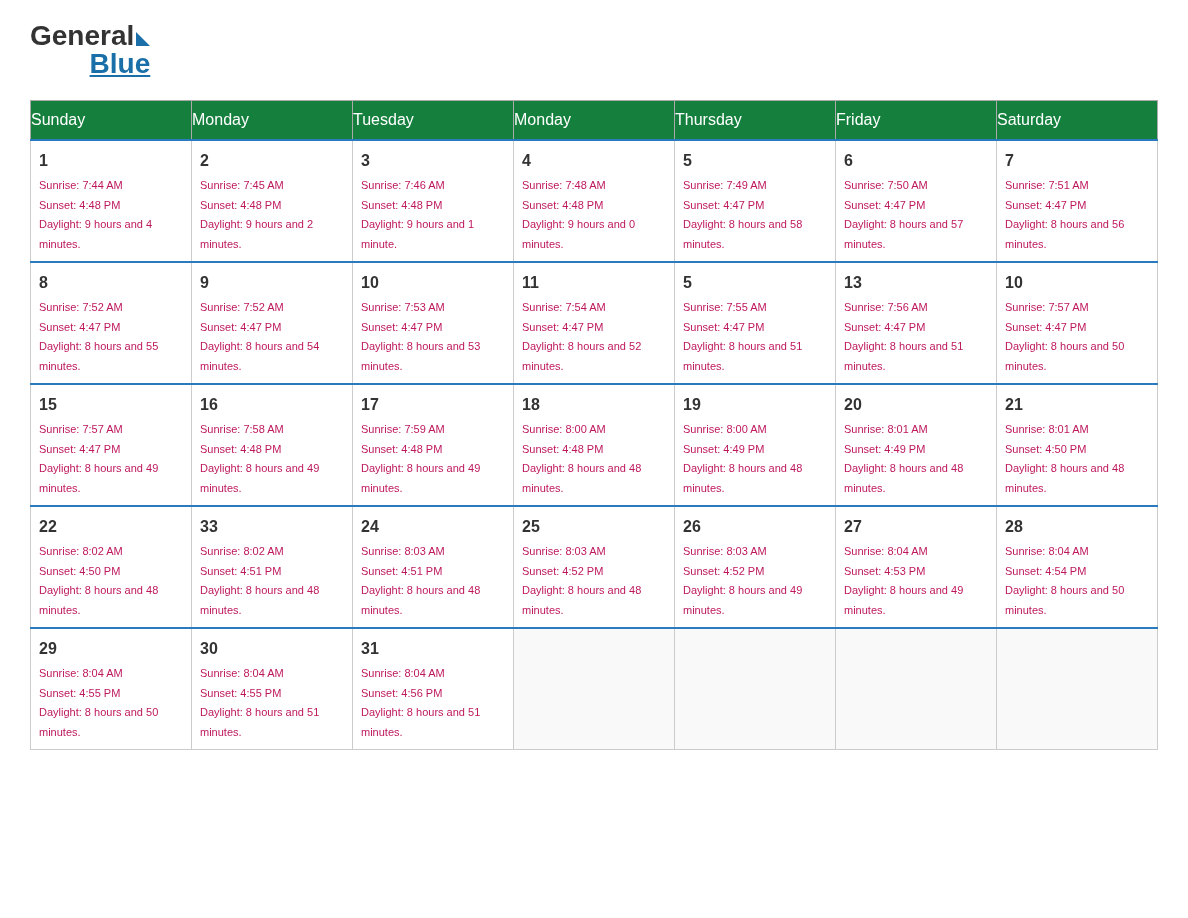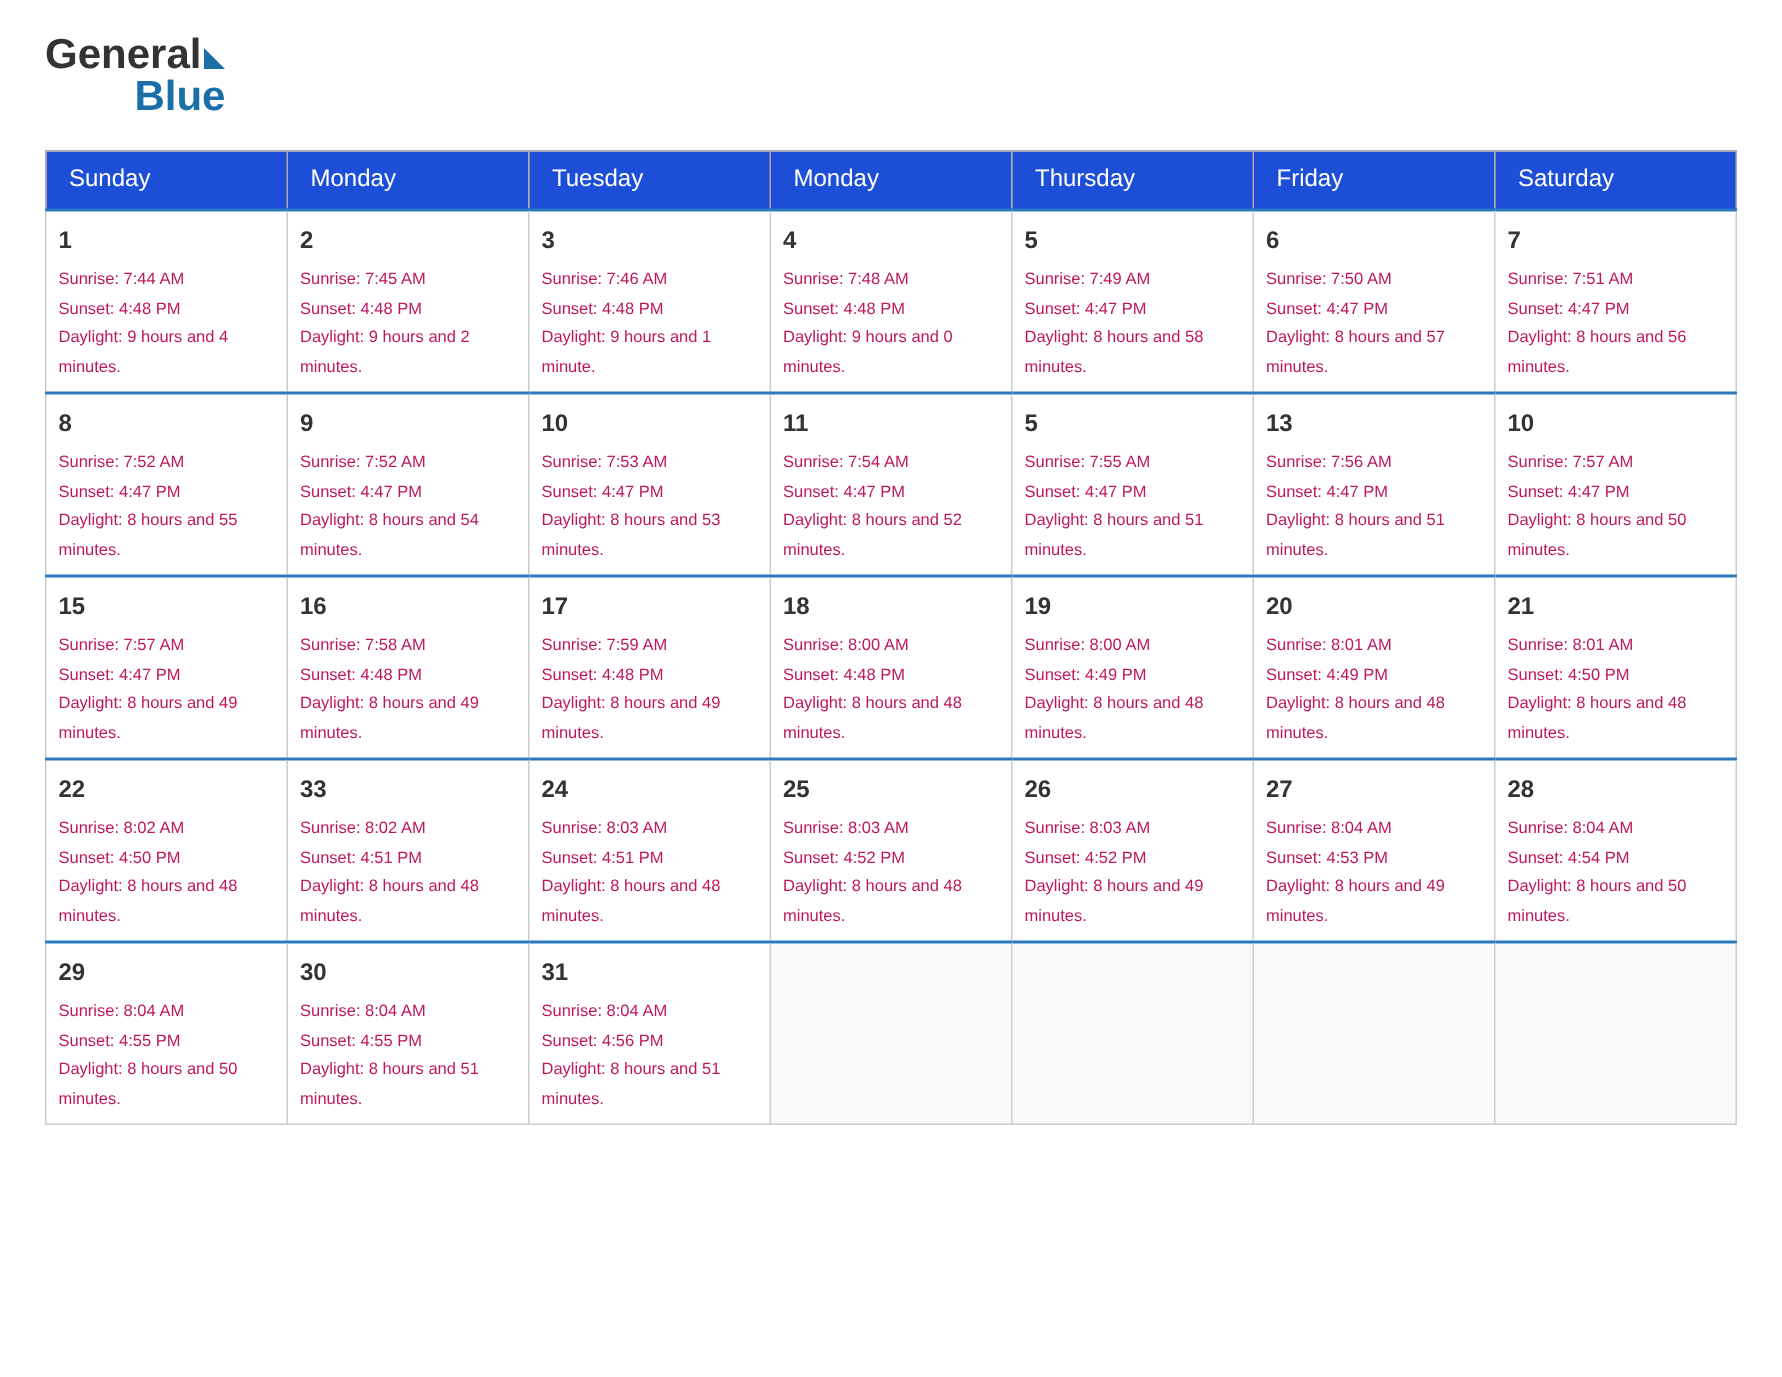--- a/index.html
+++ b/index.html
@@ -38,20 +38,21 @@
       border-bottom: 0px solid transparent;
       margin-left: 2px;
       margin-top: 6px;
     }
     .logo-blue {
       font-size: 28px;
       font-weight: bold;
       color: #1a6fa8;
       margin-top: -4px;
       margin-left: 4px;
+      text-decoration: underline;
     }
     .title-section {
       text-align: right;
     }
     .month-title {
       font-size: 52px;
       font-weight: bold;
       color: #333;
       line-height: 1.1;
     }
@@ -59,25 +60,25 @@
       font-size: 22px;
       color: #555;
       margin-top: 4px;
     }
     .calendar-table {
       width: 100%;
       border-collapse: collapse;
       border: 1px solid #aaa;
     }
     .calendar-table th {
-      background-color: #1d4ed8;
+      background-color: #15803d;
       color: #fff;
       font-size: 16px;
       font-weight: normal;
-      padding: 10px 15px;
+      padding: 10px 0;
       text-align: left;
       border: 1px solid #aaa;
     }
     .calendar-table td {
       vertical-align: top;
       padding: 8px;
       border: 1px solid #ccc;
       width: calc(100% / 7);
       min-height: 110px;
       font-size: 13px;

